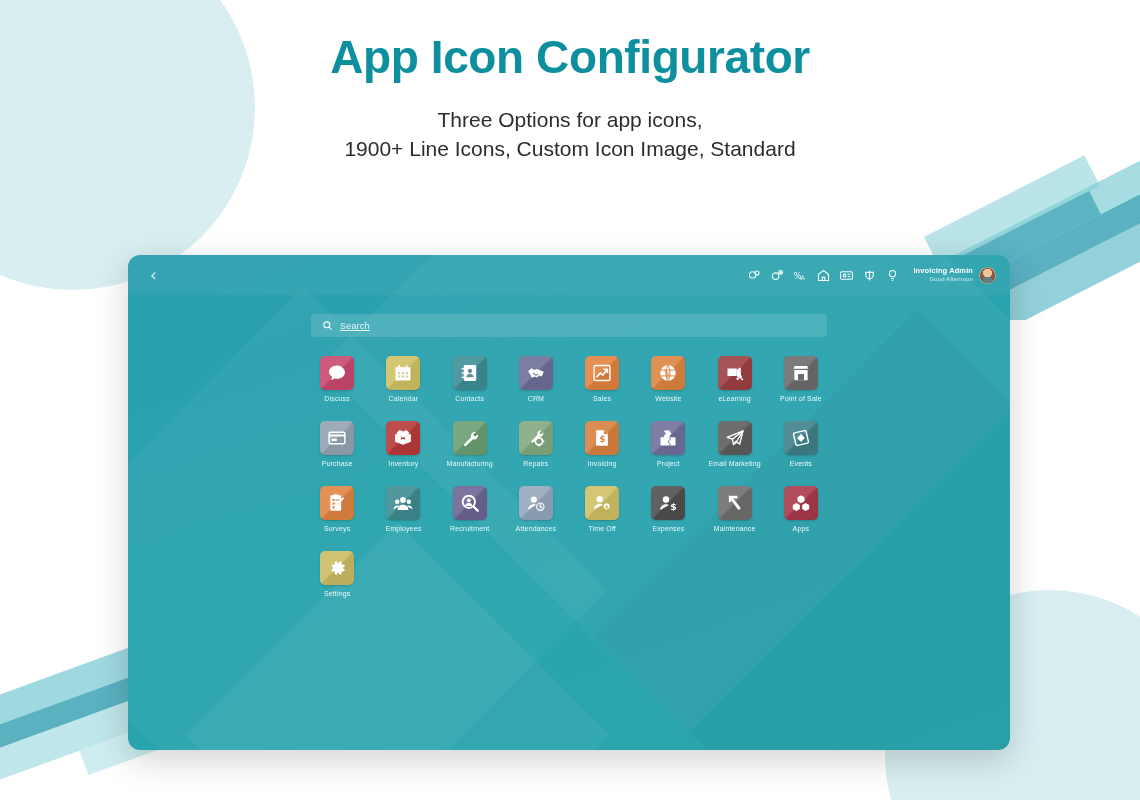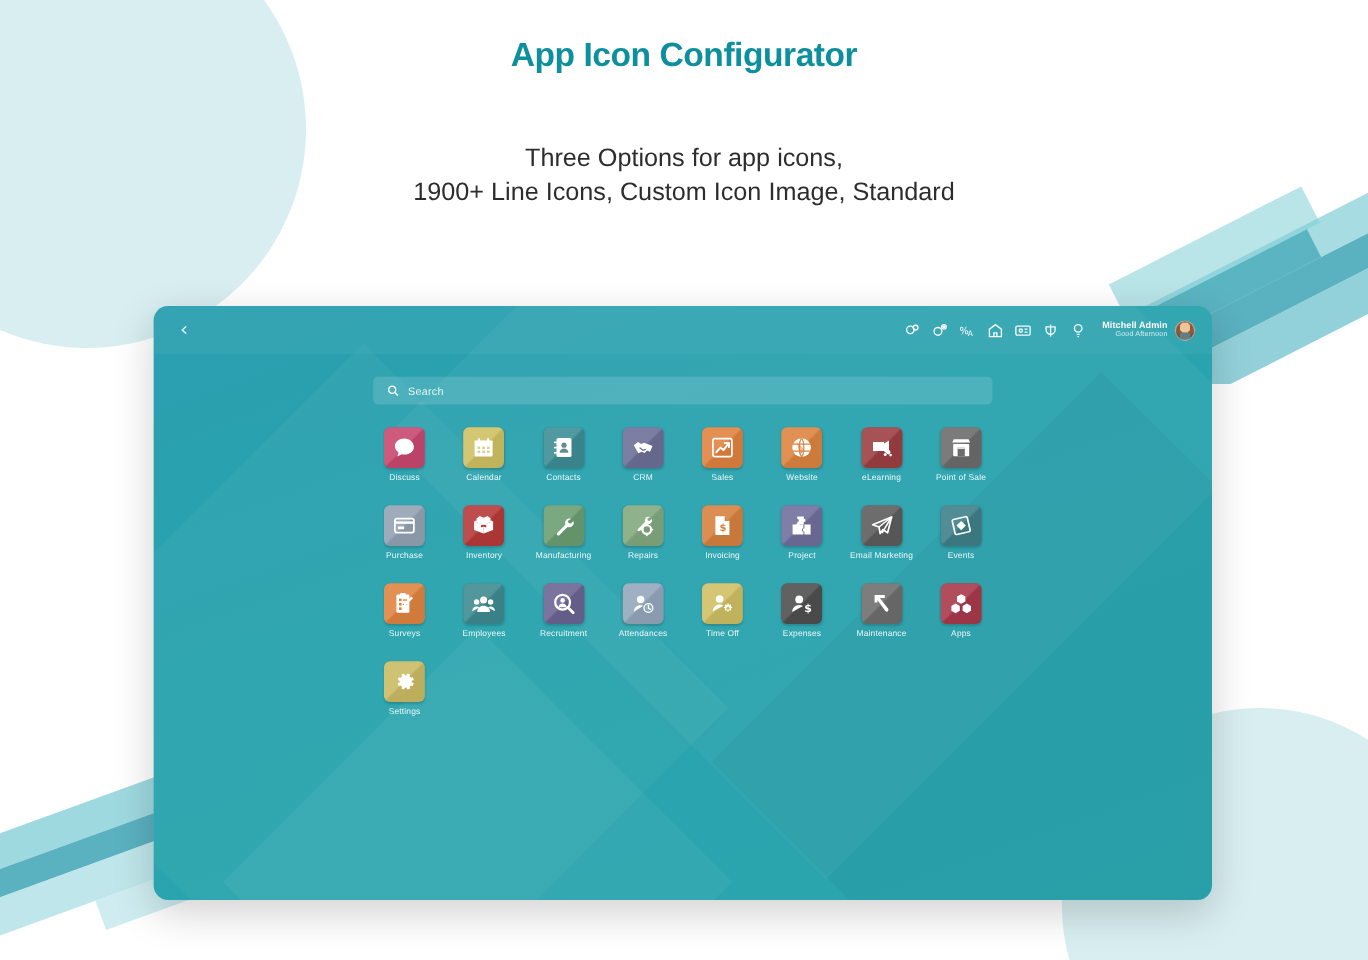--- a/index.html
+++ b/index.html
@@ -22,27 +22,27 @@
     right: -75px; bottom: -120px; width: 330px; height: 330px;
     border-radius: 50%; background: #d8eef0;
   }
   .stripe-wrap-tr { right: -60px; top: 120px; width: 300px; height: 200px; }
   .stripe-wrap-bl { left: -60px; bottom: 10px; width: 320px; height: 200px; }
 
   
   .title {
     position: absolute; top: 30px; left: 0; width: 1140px;
     text-align: center;
-    font-size: 28px; font-weight: bold;
+    font-size: 46px; font-weight: bold;
     color: #0d8f9e; letter-spacing: -0.4px;
   }
   .subtitle {
     position: absolute; top: 105px; left: 0; width: 1140px;
     text-align: center;
-    font-size: 21px; line-height: 29px; color: #2d2d2d; margin-top: 12px;
+    font-size: 21px; line-height: 29px; color: #2d2d2d;
   }
 
   
   .window {
     position: absolute; left: 128px; top: 255px;
     width: 882px; height: 495px;
     border-radius: 12px;
     overflow: hidden;
     background: linear-gradient(160deg, #2b9fb0 0%, #29a3ae 40%, #2ba5ad 100%);
     box-shadow: 0 10px 34px rgba(0,0,0,0.18);
@@ -87,21 +87,21 @@
   }
 
   
   .search-row { position: relative; z-index: 3; padding: 19px 0 0 0; display: flex; justify-content: center; }
   .searchbox {
     width: 516px; height: 23px; border-radius: 4px;
     background: rgba(255,255,255,0.14);
     display: flex; align-items: center; gap: 7px; padding: 0 11px;
   }
   .search-icon svg { display: block; width: 11px; height: 11px; }
-  .search-ph { font-size: 9px; color: #e4f6f8; letter-spacing: .2px; }
+  .search-ph { font-size: 9px; color: #e4f6f8; letter-spacing: .2px; text-decoration: underline; }
 
   
   .grid {
     position: relative; z-index: 3;
     margin: 19px auto 0; width: 530px;
     display: grid;
     grid-template-columns: repeat(8, 1fr);
     row-gap: 19px;
   }
   .app { display: flex; flex-direction: column; align-items: center; cursor: pointer; }
@@ -204,21 +204,21 @@
         </span>
         <span class="sysicon">
           <svg viewBox="0 0 24 24" fill="none" stroke="#ffffff" stroke-width="1.8">
             <circle cx="12" cy="9" r="5"></circle>
               <path d="M10 17h4M11 20h2"></path>
           </svg>
         </span>
 
         <div class="user-block">
           <div class="user-names">
-            <div class="user-name">Mitchell Admin</div>
+            <div class="user-name">Invoicing Admin</div>
             <div class="user-greet">Good Afternoon</div>
           </div>
           <div class="avatar"></div>
         </div>
       </div>
     </div>
 
     <div class="search-row">
       <div class="searchbox">
         <span class="search-icon">

